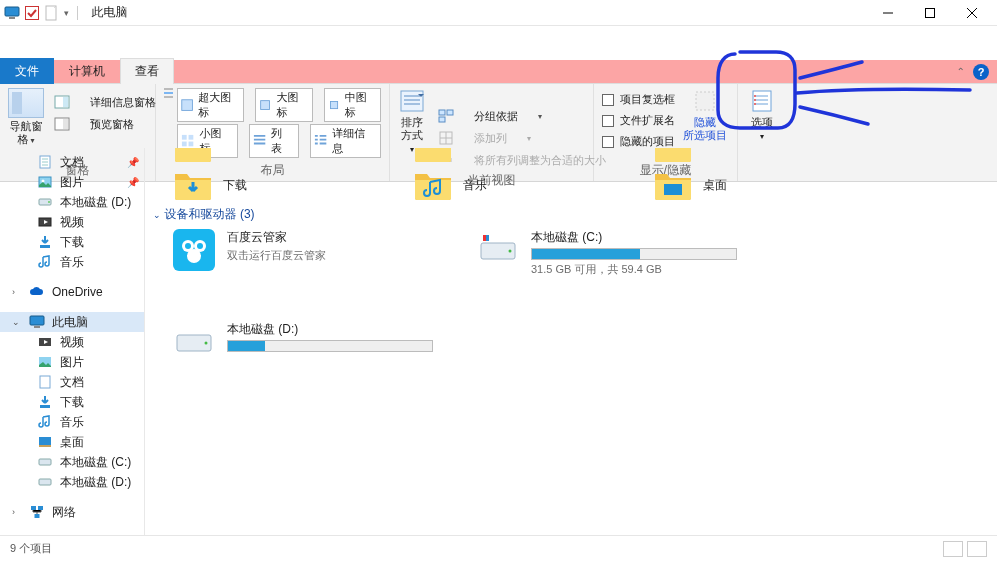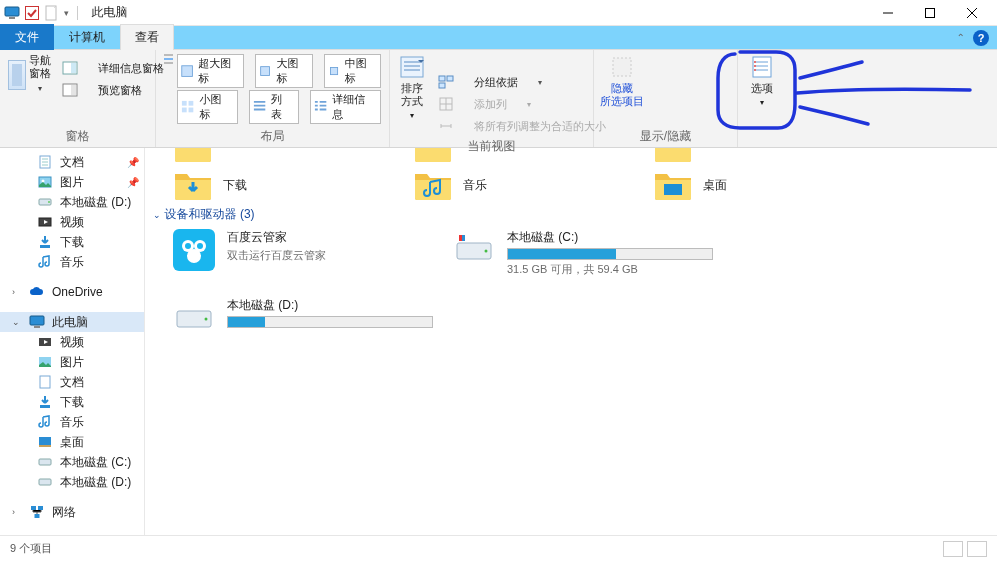--- a/index.html
+++ b/index.html
@@ -7,33 +7,33 @@
   body { width:997px; height:561px; font-size:12px; color:#222; background:#fff; position:relative; overflow:hidden;}
   
   .titlebar { height:26px; background:#fff; display:flex; align-items:center; padding:0 4px; border-bottom:1px solid #e6e6e6;}
   .titlebar .qat { display:flex; align-items:center; gap:4px;}
   .titlebar .sep { width:1px; height:14px; background:#ccc; margin:0 4px;}
   .title-text { margin-left:6px;}
   .winbtns { display:flex; margin-left:auto; }
   .winbtn { width:42px; height:26px; display:flex; align-items:center; justify-content:center; }
   .winbtn svg { width:10px; height:10px; }
   
-  .tabrow { height:24px; display:flex; align-items:flex-end; background:#7dd3fc; border-bottom:1px solid #ddd;}
+  .tabrow { height:24px; display:flex; align-items:flex-end; background:#fca5a5; border-bottom:1px solid #ddd;margin-top:34px;}
   .tab { padding:4px 14px; font-size:12px; border:1px solid transparent; border-bottom:none; position:relative; top:1px;}
   .tab.file { background:#1979ca; color:#fff; }
   .tab.active { background:#f3f3f3; border-color:#ddd;}
   .help-area { margin-left:auto; display:flex; align-items:center; gap:8px; padding-right:8px; height:100%;}
   .chev { color:#666; font-size:10px;}
   .help-q { width:16px;height:16px;border-radius:50%;background:#0a62c9;color:#fff;display:flex;align-items:center;justify-content:center;font-size:11px;font-weight:bold;}
   
   .ribbon { height:98px; background:#f3f3f3; display:flex; border-bottom:1px solid #d6d6d6;}
   .group { border-right:1px solid #e0e0e0; padding:4px 8px 2px 8px; display:flex; flex-direction:column; }
   .group-body { flex:1; display:flex; align-items:flex-start; }
   .group-label { text-align:center; font-size:12px; color:#666; padding-top:2px;}
-  .navpane-btn { width:44px; display:flex; flex-direction:row; align-items:center; gap:2px;}
+  .navpane-btn { width:44px; display:flex; flex-direction:column; align-items:center; gap:2px;}
   .navpane-icon { width:36px;height:30px;border:1px solid #a2c0df;background:linear-gradient(#e6f0fb,#cfe2f7); position:relative;}
   .navpane-icon::before{content:"";position:absolute;left:3px;top:3px;bottom:3px;width:10px;background:#b8d1ec;}
   .navpane-label {font-size:11px; text-align:center; line-height:13px;}
   .navpane-arrow {font-size:8px;color:#444;}
   .txtbtn { display:flex; align-items:center; gap:20px; padding:2px 4px; font-size:11px; cursor:default;}
   .icon16{width:16px;height:16px;display:inline-flex;align-items:center;justify-content:center;}
   .layout-grid{display:flex;flex-direction:column;gap:2px;}
   .layout-row{display:flex;gap:11px;}
   .layout-cell{border:1px solid #bbb; padding:1px 6px 1px 2px; display:flex; align-items:center; gap:4px; font-size:11px; background:#fff;}
   .layout-cell.sel{background:#cde6ff;border-color:#7cb6f2;}
@@ -56,21 +56,21 @@
   .navitem .arr{width:10px;font-size:9px;color:#555;}
   .navitem.lvl0 .arr{visibility:visible;}
   .navitem:not(.lvl0) .arr{visibility:hidden;}
   .navitem .pin{margin-left:auto;color:#888;font-size:10px;}
   .main{flex:1; padding:4px 8px; overflow:auto;}
   .section-head{color:#16499c;font-size:12px;display:flex;align-items:center;gap:4px;margin:4px 0 6px 0;}
   .section-head .car{font-size:9px;color:#16499c;}
   .foldergrid{display:flex; gap:60px; flex-wrap:wrap; margin-left:20px;}
   .folderitem{display:flex;align-items:center;gap:10px;width:180px;}
   .foldericon{width:40px;height:34px;}
-  .drivegrid{display:flex;gap:20px;flex-wrap:wrap;margin-left:20px;}
+  .drivegrid{display:flex;gap:44px;flex-wrap:wrap;margin-left:20px;}
   .driveitem{display:flex;gap:12px;width:260px;}
   .drivetext{display:flex;flex-direction:column;gap:2px;flex:1;}
   .drivebar{height:12px;border:1px solid #bcbcbc;background:#efefef;position:relative;}
   .drivebar>div{position:absolute;left:0;top:0;bottom:0;background:#26a0da;}
   .driveinfo{color:#6c6c6c;font-size:11px;}
   .status{position:absolute;bottom:0;left:0;right:0;height:26px;border-top:1px solid #e6e6e6;display:flex;align-items:center;padding:0 10px;font-size:11px;color:#555;}
   .status .viewbtns{margin-left:auto;display:flex;gap:4px;}
   .status .vb{width:20px;height:16px;border:1px solid #ccc;}
   
   .annot{position:absolute;left:0;top:0;pointer-events:none;}
@@ -278,20 +278,34 @@
             </span>
             <span>将所有列调整为合适的大小</span>
           </div>
       </div>
     </div>
     <div class="group-label">当前视图</div>
   </div>
 
   <div class="group" style="width:144px">
     <div class="group-body" style="gap:10px">
+      <div class="col" style="margin-top:4px;gap:6px">
+        <div class="ribbon-chk">
+            <span class="box"></span>
+            <span>项目复选框</span>
+          </div>
+        <div class="ribbon-chk">
+            <span class="box"></span>
+            <span>文件扩展名</span>
+          </div>
+        <div class="ribbon-chk">
+            <span class="box"></span>
+            <span>隐藏的项目</span>
+          </div>
+      </div>
       <div class="vbtn" style="width:40px;color:#1d4ed8">
         <span class="ic">
             <svg viewBox="0 0 28 26">
               <rect x="5" y="4" width="18" height="18" fill="#f0f0f0" stroke="#ccc" stroke-dasharray="2 2"></rect>
             </svg>
           </span>
         <span class="lbl" style="white-space:pre">隐藏
 所选项目</span>
       </div>
     </div>

